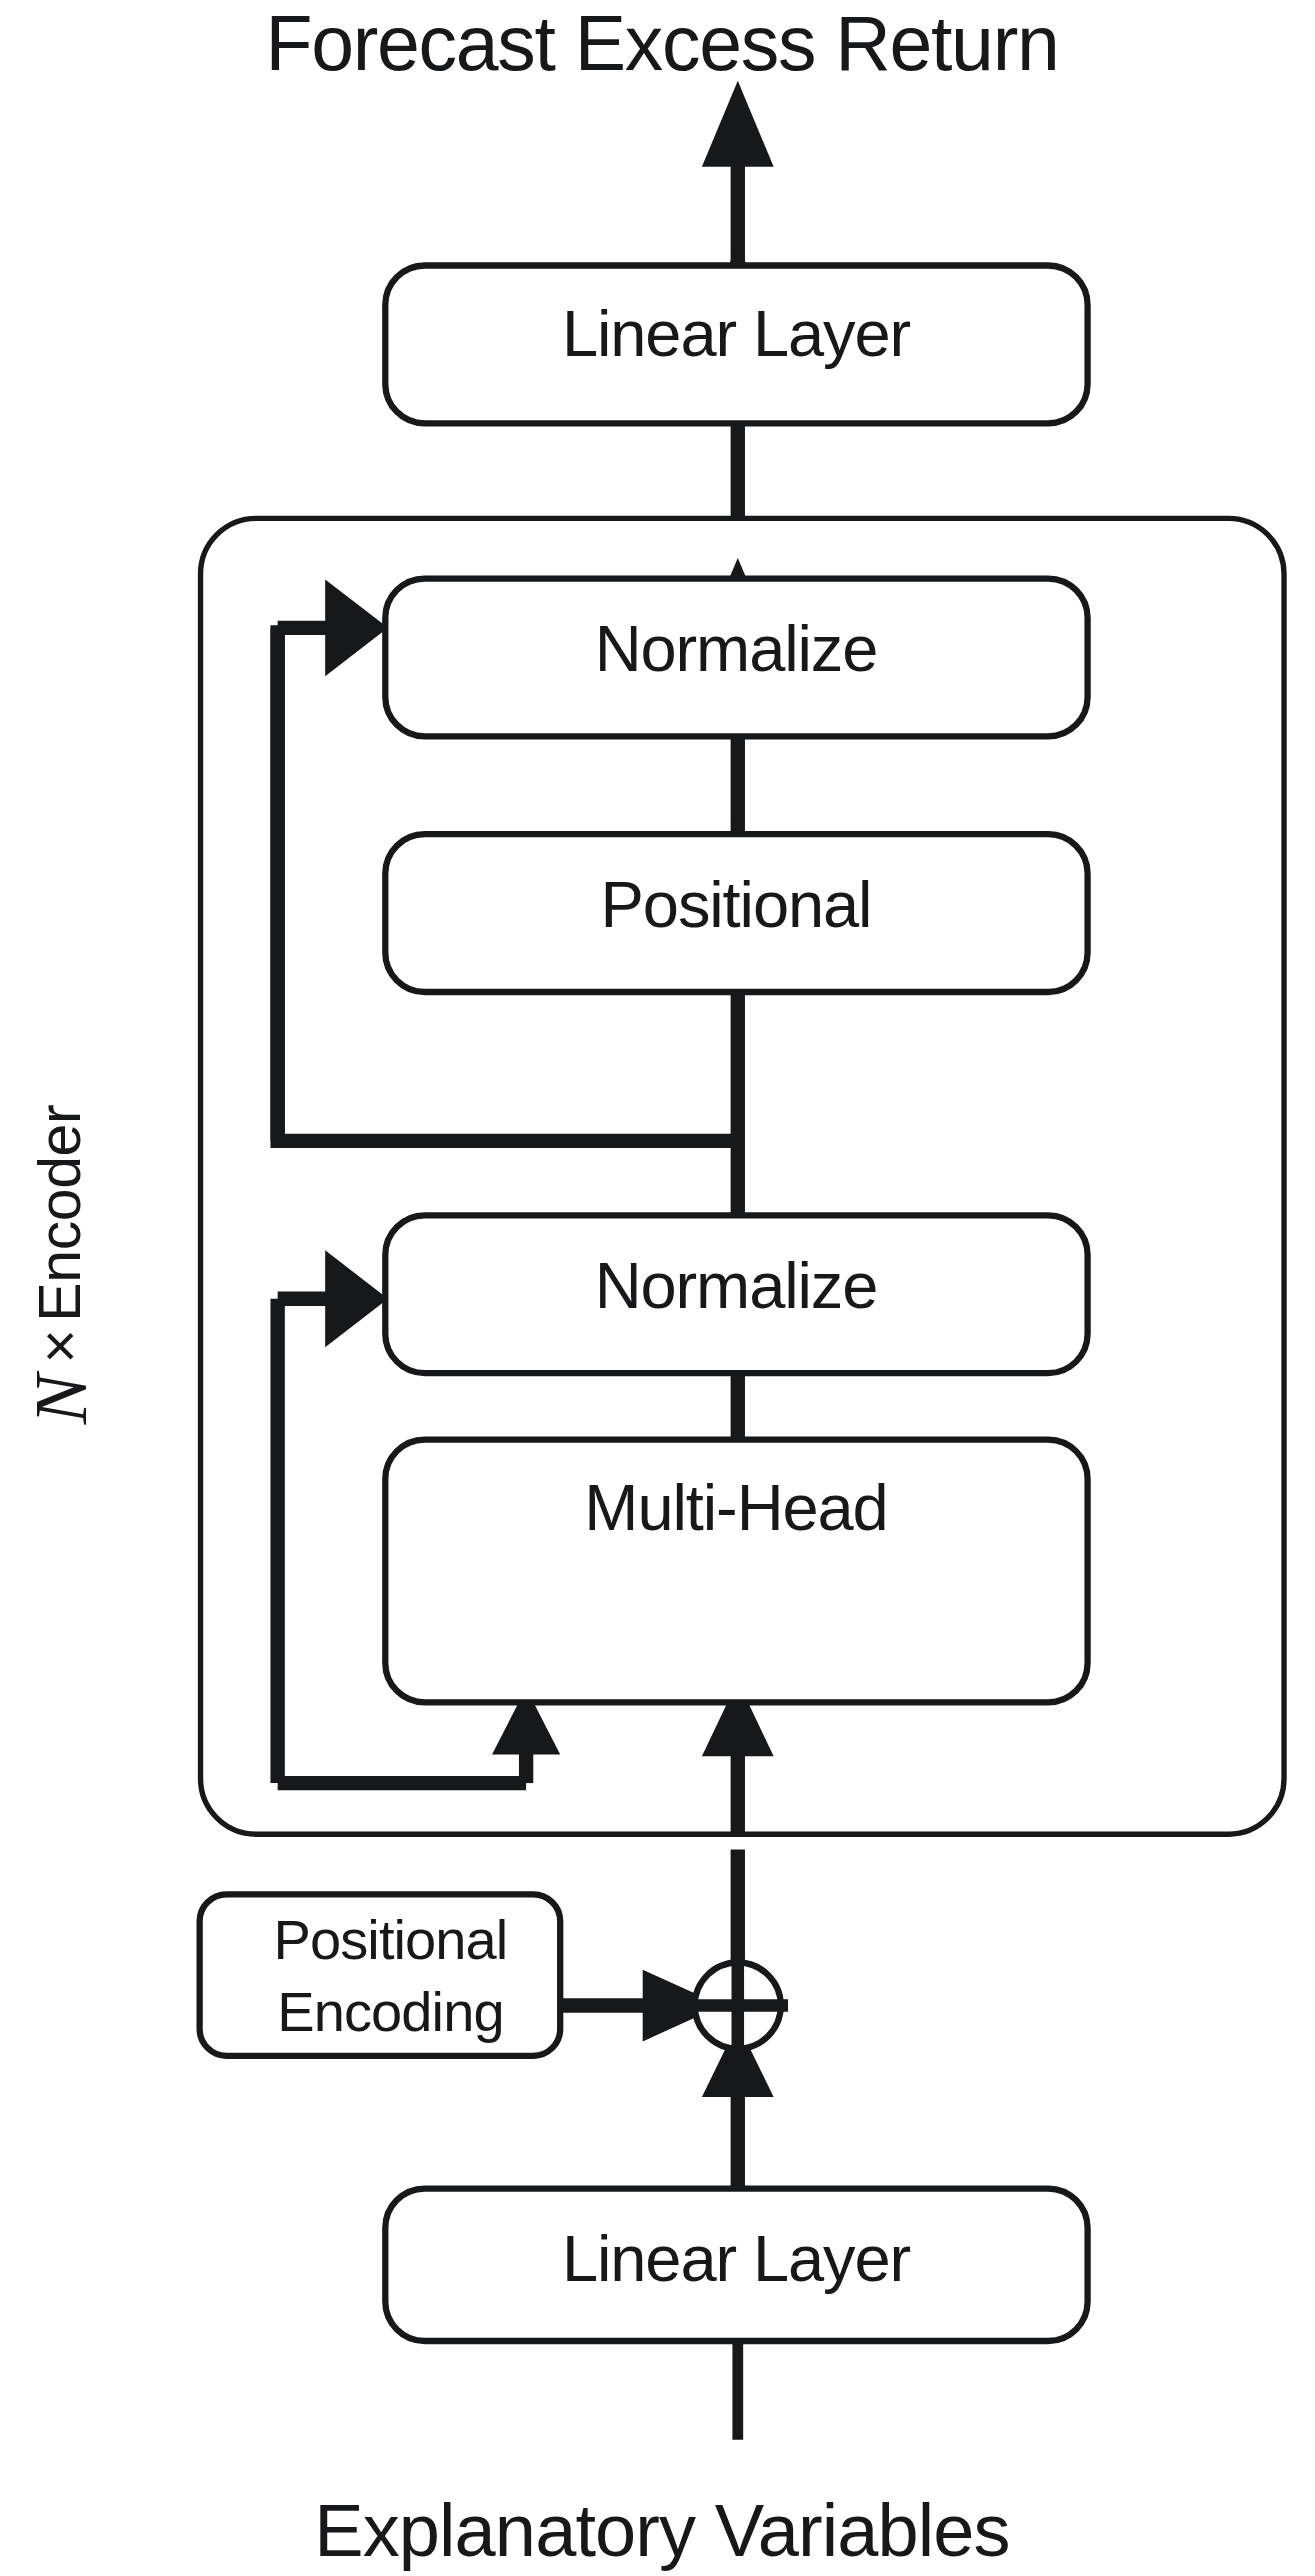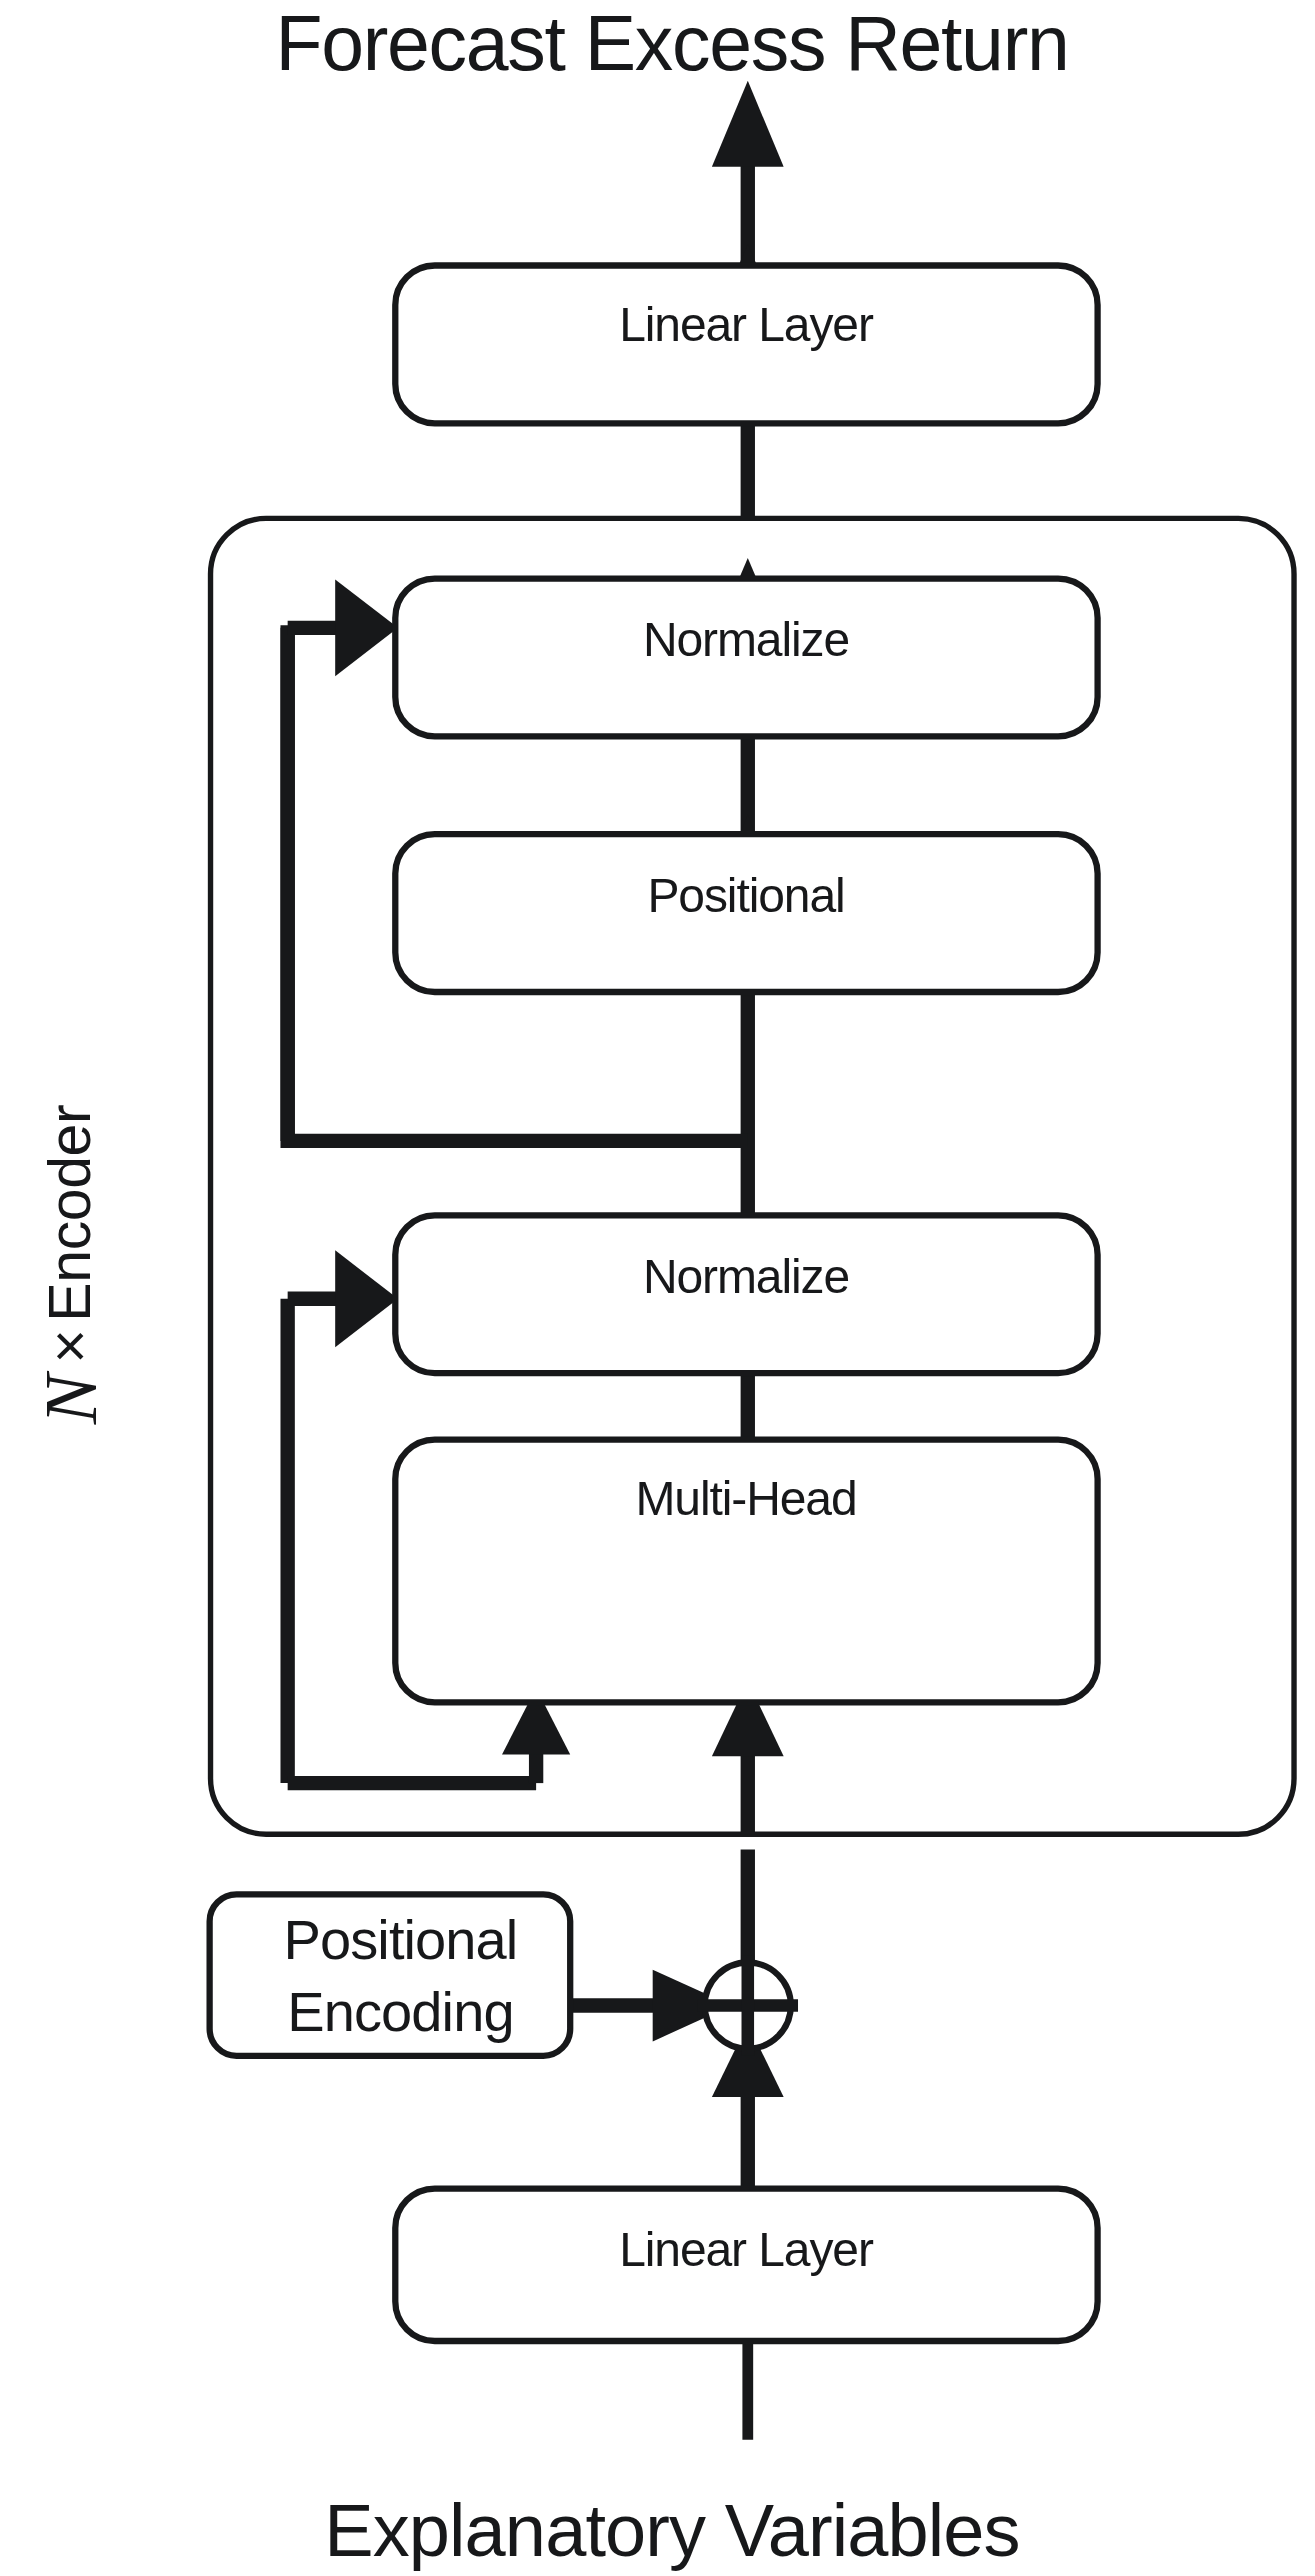--- a/index.html
+++ b/index.html
@@ -10,21 +10,21 @@
   body {
     width: 1316px;
     height: 2576px;
     position: relative;
     overflow: hidden;
     font-family: "Liberation Sans", sans-serif;
     color: #17181a;
   }
   #diagram-root {
     position: absolute;
-    left: 14px; top: 0;
+    left: 4px; top: 0;
     width: 1055px;
     height: 2576px;
     text-decoration: underline;
   }
   .svg-layer {
     position: absolute;
     left: 0; top: 0;
     width: 1316px;
     height: 2576px;
   }
@@ -47,21 +47,21 @@
   }
   .footer-text {
     left: 0;
     top: 2458px;
     width: 1316px;
     font-size: 74px;
     letter-spacing: -0.9px;
     margin-top: 36px;
   }
   .box-label {
-    font-size: 48px;
+    font-size: 65px;
     letter-spacing: -1.1px;
   }
   .box-label-sm {
     font-size: 56px;
     letter-spacing: -0.9px;
   }
   .l-linear-top   { left: 381px; top: 301px;  width: 702px; }
   .l-norm-1       { left: 381px; top: 616px;  width: 702px; }
   .l-feedforward  { left: 381px; top: 872px;  width: 702px; }
   .l-norm-2       { left: 381px; top: 1253px; width: 702px; }

